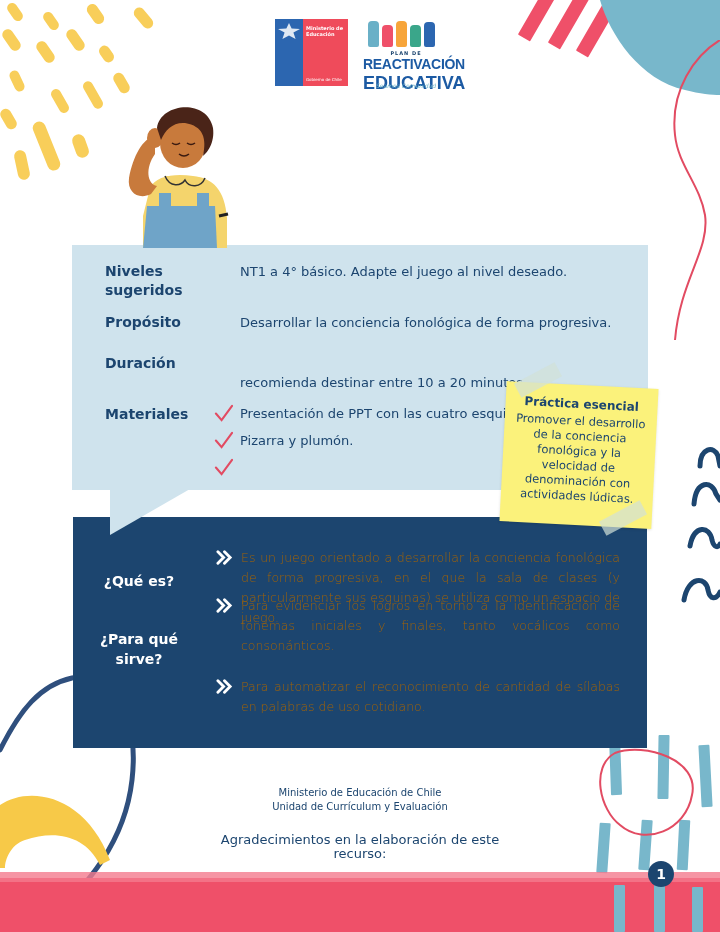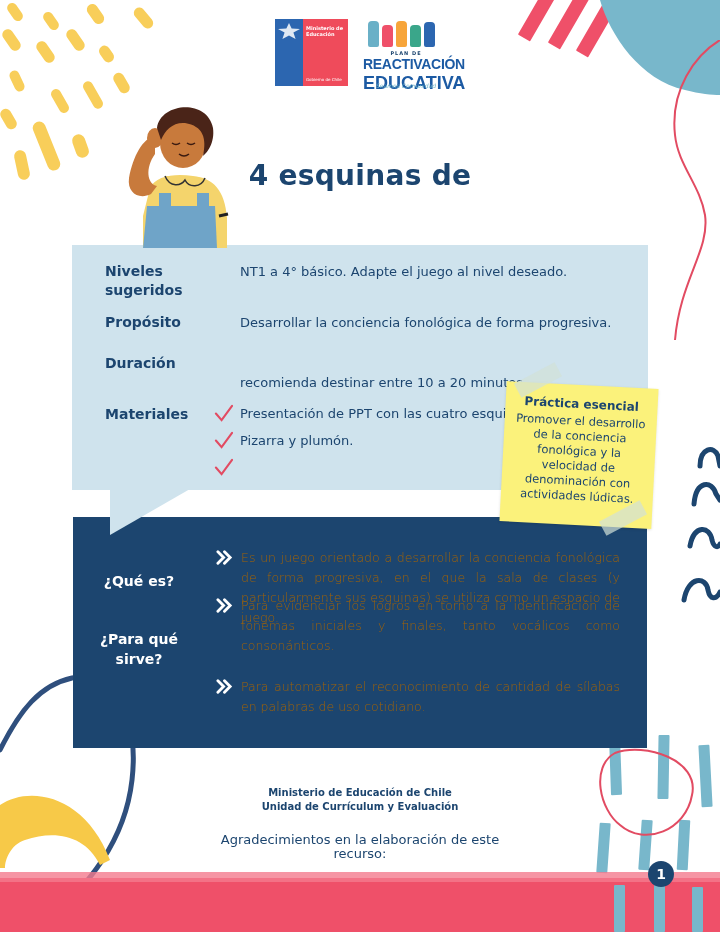--- a/index.html
+++ b/index.html
@@ -48,21 +48,21 @@
   .dk-item .chev { width: 17px; height: 17px; flex: none; margin-top: 1px; }
   .dk-item .txt { font-size: 12.5px; line-height: 20px; color: #a16207; text-align: justify; font-weight: 300; }
 
   
   .sticky { position: absolute; left: 503px; top: 385px; width: 152px; height: 140px; background: #fbf27b; transform: rotate(3deg); box-shadow: 0 1px 3px rgba(0,0,0,.12); z-index: 5; padding: 12px 6px 0; text-align: center; }
   .sticky .head { font-weight: bold; font-size: 12px; color: #1c456f; margin-bottom: 3px; }
   .sticky .body { font-size: 11.5px; line-height: 15px; color: #1c456f; }
   .tape { position: absolute; background: rgba(210,225,215,.7); width: 46px; height: 16px; z-index: 6; }
 
   
-  .footer-org { position: absolute; left: 200px; top: 786px; width: 320px; text-align: center; font-size: 10px; line-height: 14px; font-weight: bold; color: #1c456f; }
+  .footer-org { position: absolute; left: 200px; top: 786px; width: 320px; text-align: center; font-size: 10px; line-height: 14px; font-weight: normal; color: #1c456f; }
   .footer-ack { position: absolute; left: 200px; top: 833px; width: 320px; text-align: center; font-size: 13px; line-height: 14px; color: #1c456f; }
   .pink-band { position: absolute; left: 0; top: 878px; width: 720px; height: 54px; background: #ef5069; }
   .pink-band::before { content: ""; position: absolute; left: 0; top: -6px; width: 720px; height: 10px; background: #f47b8d; opacity: .8; }
   .page-num { position: absolute; left: 648px; top: 861px; width: 26px; height: 26px; border-radius: 50%; background: #1c456f; color: #fff; font-weight: bold; font-size: 14px; line-height: 26px; text-align: center; z-index: 4; }
 </style>
 </head>
 <body>
 
 <div class="deco" style="left:0;top:0;width:160px;height:185px;">
   <div class="dash-y" style="left:10px;top:2px;width:10px;height:20px;transform:rotate(-35deg)"></div>
@@ -164,21 +164,21 @@
 
   <ellipse cx="68" cy="45" rx="23" ry="25" fill="#c87a3c"></ellipse>
   <path d="M42 30 C45 5 92 0 98 30 C100 45 92 55 88 58 C92 40 88 28 70 25 C58 24 50 32 46 42 Z" fill="#4a2418"></path>
   <path d="M57 45 q4 3 8 0 M72 45 q4 3 8 0" stroke="#3a1a10" stroke-width="1.5" fill="none"></path>
   <path d="M64 56 q5 4 10 0" stroke="#3a1a10" stroke-width="1.5" fill="none"></path>
 
   <path d="M104 118 L113 116" stroke="#222" stroke-width="3"></path>
 </svg>
 
 <h1 class="title">
-  <span>4 esquinas de</span><br>
+  <br>
 </h1>
 
 <section class="light-panel"></section>
 <div class="tail"></div>
 
 <div class="row-label" style="top:262px">
   <span>Niveles</span><br><span>sugeridos</span>
 </div>
 <div class="row-value" style="top:262px">NT1 a 4° básico. Adapte el juego al nivel deseado.</div>
 

